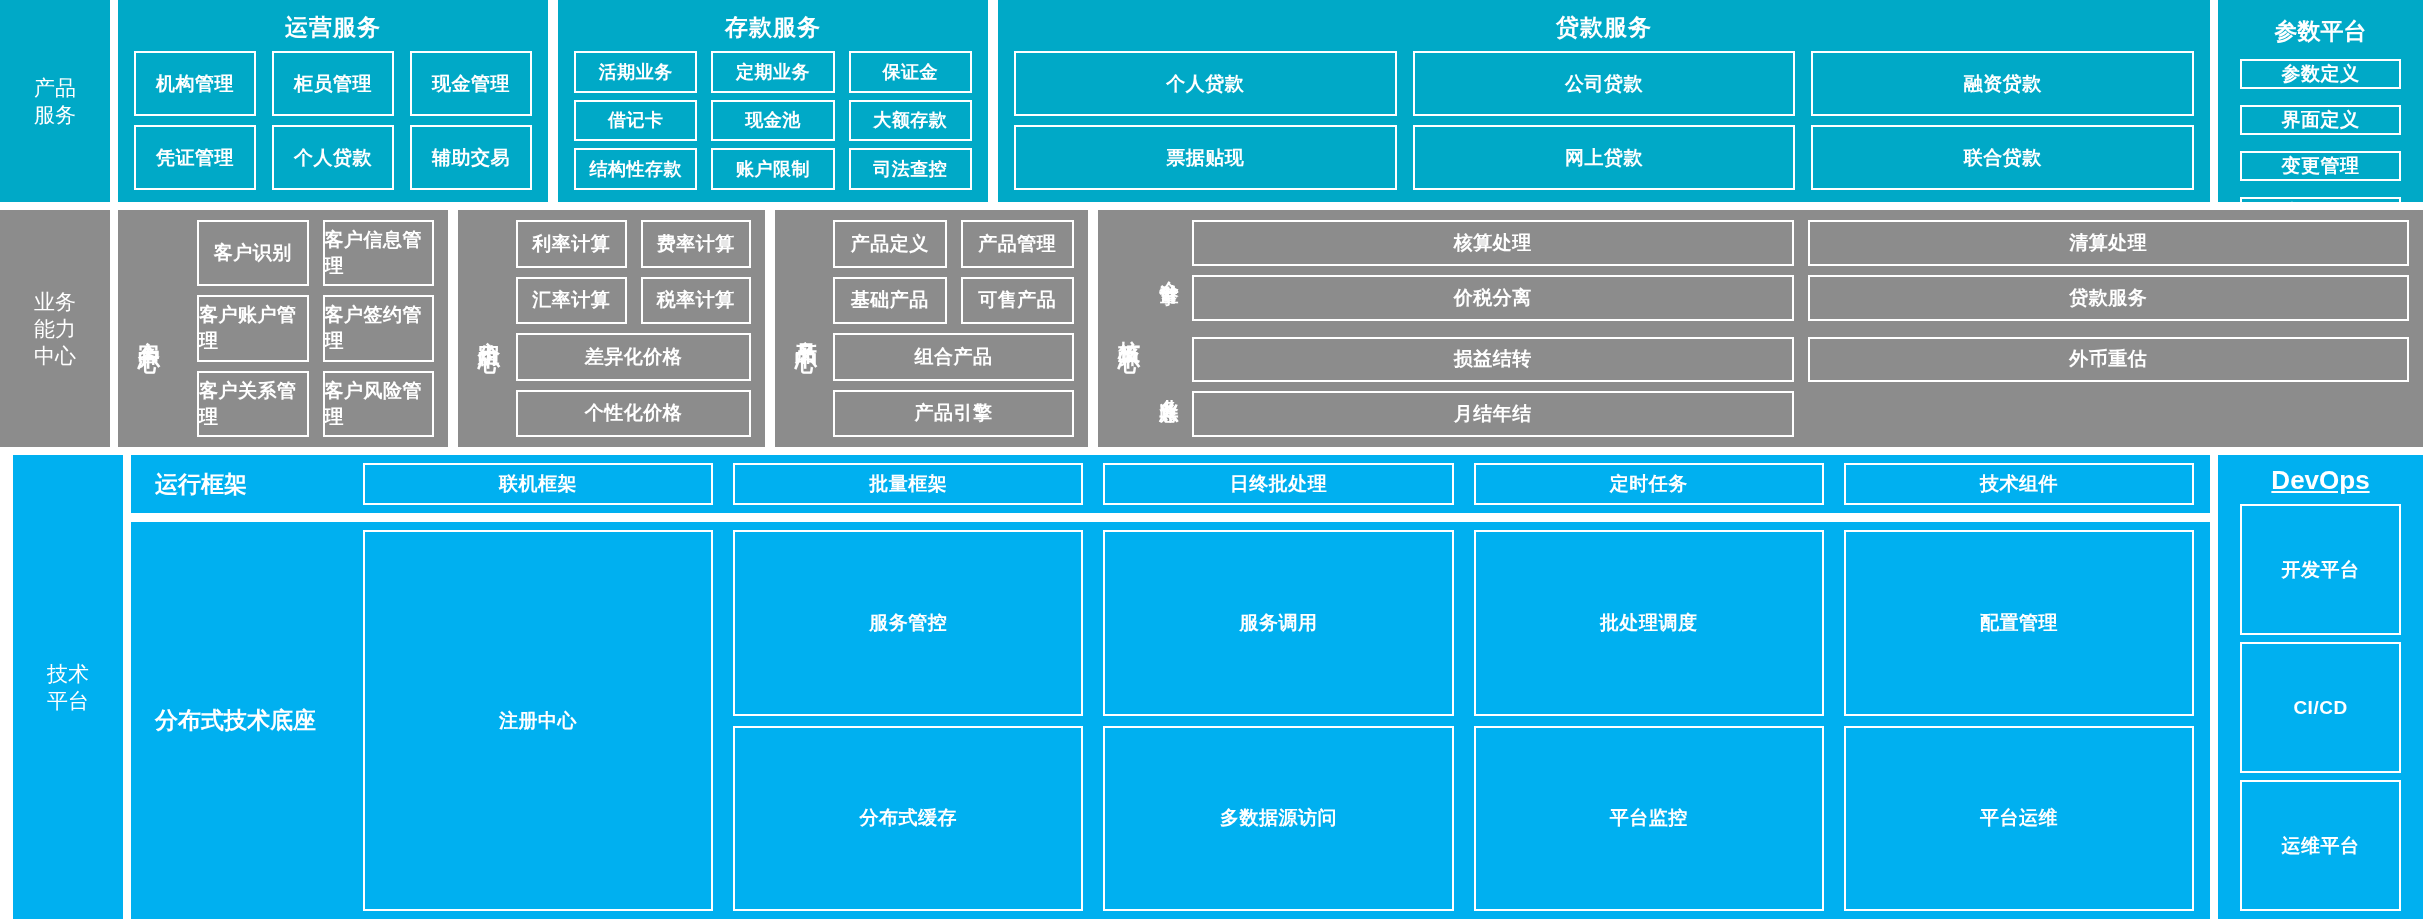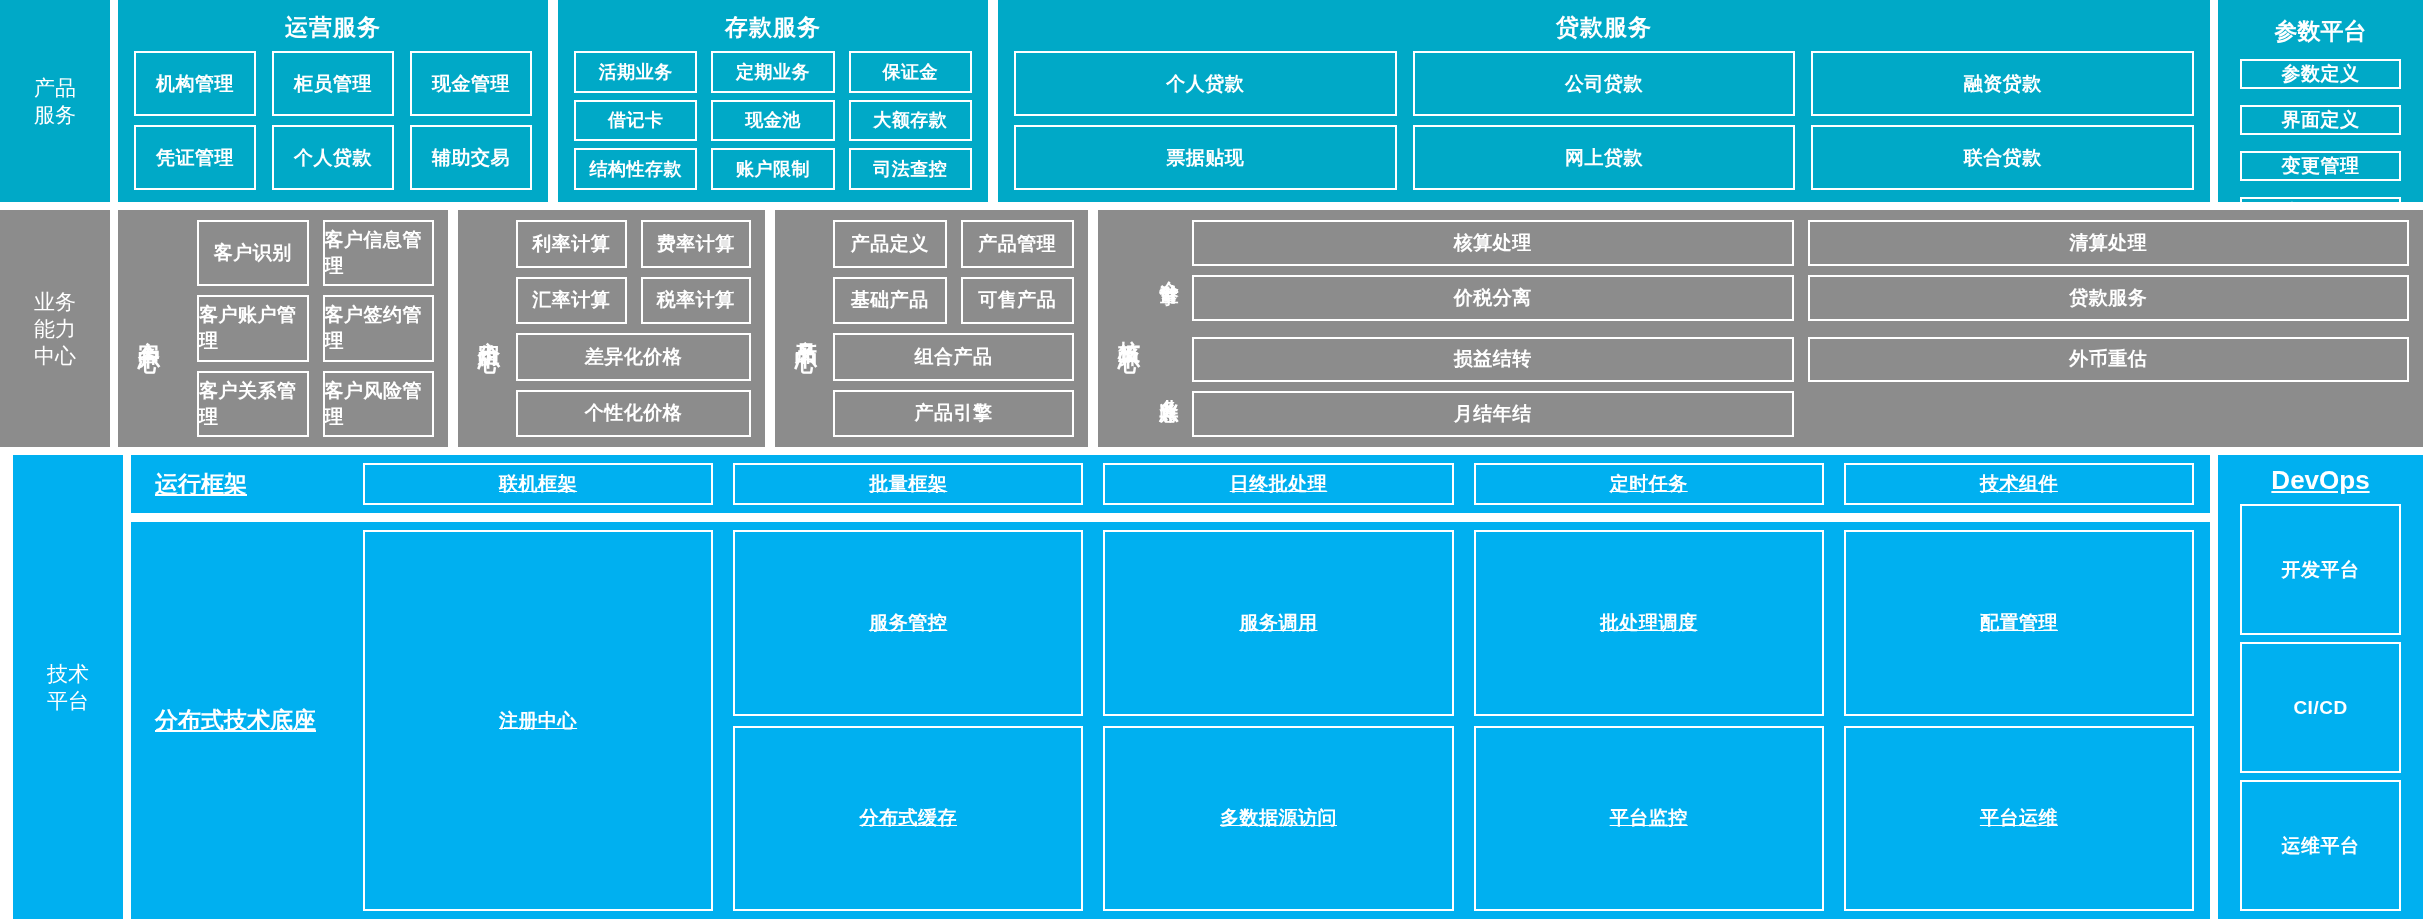--- a/index.html
+++ b/index.html
@@ -79,21 +79,21 @@
   .c-prod{flex:0 0 313px;}
   .c-prod .cgrid{grid-template-columns:repeat(2,1fr);grid-template-rows:repeat(4,1fr);}
   .span2{grid-column:span 2;}
   .c-acct{flex:1;display:flex;padding:10px 14px;box-sizing:border-box;gap:8px;}
   .acct-sub{flex:1;display:flex;flex-direction:column;gap:16px;}
   .acct-blk{flex:1;display:flex;gap:8px;}
   .acct-blk .cgrid{grid-template-columns:repeat(2,1fr);grid-template-rows:repeat(2,1fr);}
 
   
   .row3{flex:1;display:flex;gap:8px;}
-  .r3-main{flex:1;display:flex;flex-direction:column;gap:9px;text-decoration:underline;}
+  .r3-main{flex:1;display:flex;flex-direction:column;gap:9px;}
   .tech-band{
     background:#00B0F0;display:flex;align-items:center;
     padding:8px 16px;box-sizing:border-box;gap:16px;
   }
   .tech-run{flex:0 0 auto;height:58px;}
   .tech-base{flex:1;}
   .tech-name{
     flex:0 0 200px;font-size:23px;font-weight:bold;padding-left:8px;box-sizing:border-box;
   }
   .tech-items{flex:1;display:grid;grid-template-columns:repeat(5,1fr);gap:10px 20px;height:100%;}

